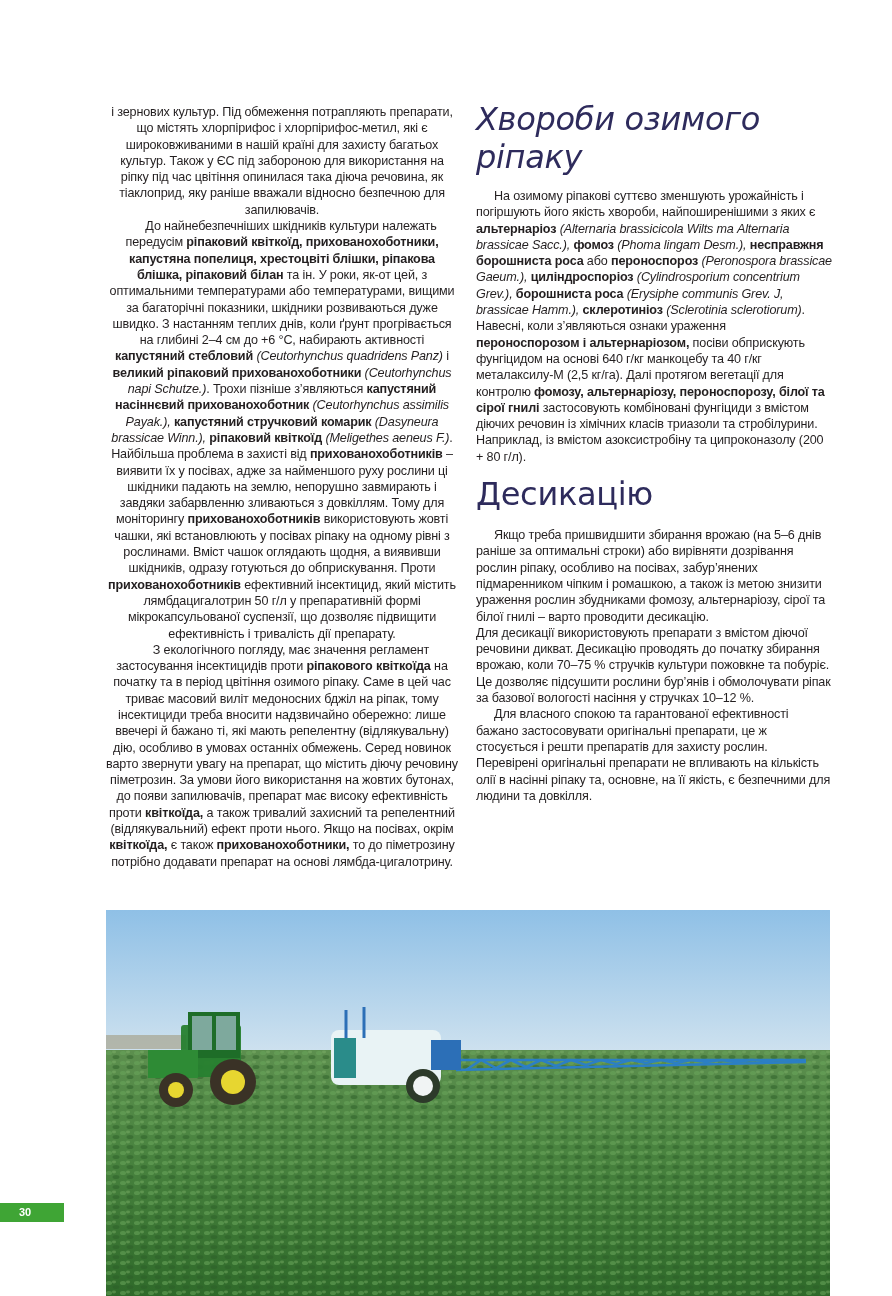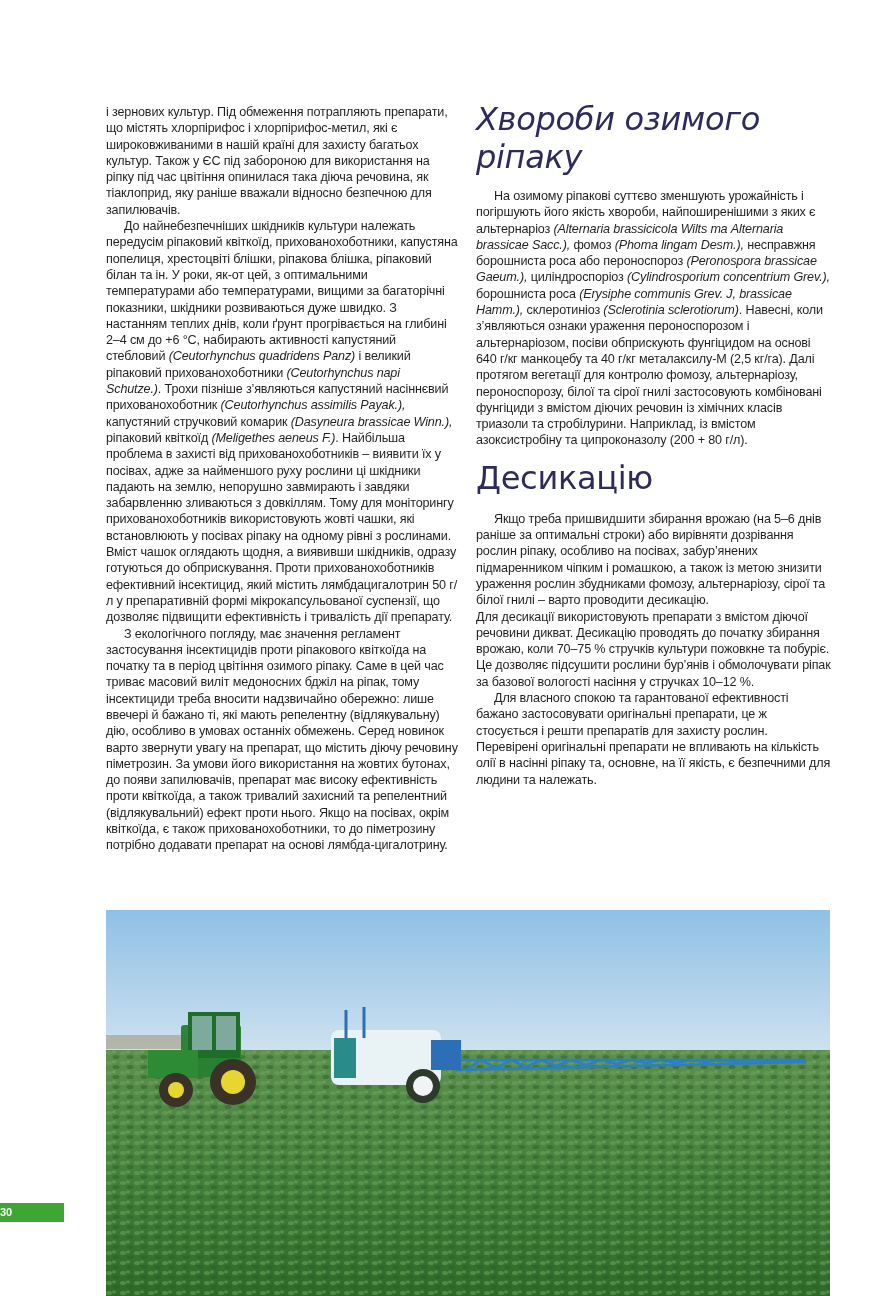--- a/index.html
+++ b/index.html
@@ -6,42 +6,42 @@
   body {
     width: 892px; height: 1296px; position: relative; overflow: hidden;
     background: #ffffff; color: #231f20;
     font-family: "Liberation Sans", "DejaVu Sans", sans-serif;
   }
   .col {
     position: absolute; top: 104px;
     font-size: 12.6px; line-height: 16.3px; letter-spacing: -0.15px;
     text-align: left;
   }
-  .col-left { left: 106px; width: 352px; }
+  .col-left { left: 106px; width: 352px; text-align: center; }
   .col-right { left: 476px; width: 356px; top: 100px; }
   .col p { margin: 0; }
   .col p.indent { text-indent: 18px; }
-  .col b { font-weight: normal; }
+  .col b { font-weight: bold; }
   .col i { font-style: italic; }
   h2.section-title {
     margin: 0; font-weight: normal;
     font-family: "DejaVu Sans", sans-serif;
     color: #2e2b5c; font-size: 32px; line-height: 38px; letter-spacing: -0.3px;
   }
   h2.first { margin-bottom: 12px; font-style: italic; }
   h2.second { margin-top: 10px; margin-bottom: 14px; }
   .photo {
     position: absolute; left: 106px; top: 910px; width: 724px; height: 386px;
     overflow: hidden;
   }
   .photo svg { display: block; width: 100%; height: 100%; }
   .page-number {
     position: absolute; left: 0; top: 1203px; width: 64px; height: 19px;
     background: #3fa535; color: #ffffff; font-weight: bold; font-size: 11px;
-    line-height: 19px; text-align: left; box-sizing: border-box; padding-right: 14px;
+    line-height: 19px; text-align: center; box-sizing: border-box; padding-right: 14px;
     font-family: "Liberation Sans", sans-serif;
   }
 </style>
 </head>
 <body>
 
 <div class="col col-left">
   <p>і зернових культур. Під обмеження потрапляють препарати, що містять хлорпірифос і хлорпірифос-метил, які є широковживаними в нашій країні для захисту багатьох культур. Також у ЄС під забороною для використання на ріпку під час цвітіння опинилася така діюча речовина, як тіаклоприд, яку раніше вважали відносно безпечною для запилювачів.</p>
   <p class="indent">
     <span>До найнебезпечніших шкідників культури належать передусім </span><b>ріпаковий квіткоїд, прихованохоботники, капустяна попелиця, хрестоцвіті блішки, ріпакова блішка, ріпаковий білан</b><span> та ін. У роки, як-от цей, з оптимальними температурами або температурами, вищими за багаторічні показники, шкідники розвиваються дуже швидко. З настанням теплих днів, коли ґрунт прогрівається на глибині 2–4 см до +6 °С, набирають активності </span><b>капустяний стебловий</b><i> (Ceutorhynchus quadridens Panz)</i><span> і </span><b>великий ріпаковий прихованохоботники</b><i> (Ceutorhynchus napi Schutze.)</i><span>. Трохи пізніше з’являються </span><b>капустяний насіннєвий прихованохоботник</b><i> (Ceutorhynchus assimilis Payak.), </i><b>капустяний стручковий комарик</b><i> (Dasyneura brassicae Winn.), </i><b>ріпаковий квіткоїд</b><i> (Meligethes aeneus F.)</i><span>. Найбільша проблема в захисті від </span><b>прихованохоботників</b><span> – виявити їх у посівах, адже за найменшого руху рослини ці шкідники падають на землю, непорушно завмирають і завдяки забарвленню зливаються з довкіллям. Тому для моніторингу </span><b>прихованохоботників</b><span> використовують жовті чашки, які встановлюють у посівах ріпаку на одному рівні з рослинами. Вміст чашок оглядають щодня, а виявивши шкідників, одразу готуються до обприскування. Проти </span><b>прихованохоботників</b><span> ефективний інсектицид, який містить лямбдацигалотрин 50 г/л у препаративній формі мікрокапсульованої суспензії, що дозволяє підвищити ефективність і тривалість дії препарату.</span>
@@ -52,21 +52,21 @@
 </div>
 
 <div class="col col-right">
   <h2 class="section-title first">Хвороби озимого ріпаку</h2>
   <p class="indent">
     <span>На озимому ріпакові суттєво зменшують урожайність і погіршують його якість хвороби, найпоширенішими з яких є </span><b>альтернаріоз</b><i> (Alternaria brassicicola Wilts та Alternaria brassicae Sacc.), </i><b>фомоз</b><i> (Phoma lingam Desm.), </i><b>несправжня борошниста роса</b><span> або </span><b>пероноспороз</b><i> (Peronospora brassicae Gaeum.), </i><b>циліндроспоріоз</b><i> (Cylindrosporium concentrium Grev.), </i><b>борошниста роса</b><i> (Erysiphe communis Grev. J, brassicae Hamm.), </i><b>склеротиніоз</b><i> (Sclerotinia sclerotiorum)</i><span>. Навесні, коли з’являються ознаки ураження </span><b>пероноспорозом і альтернаріозом,</b><span> посіви обприскують фунгіцидом на основі 640 г/кг манкоцебу та 40 г/кг металаксилу-М (2,5 кг/га). Далі протягом вегетації для контролю </span><b>фомозу, альтернаріозу, пероноспорозу, білої та сірої гнилі</b><span> застосовують комбіновані фунгіциди з вмістом діючих речовин із хімічних класів триазоли та стробілурини. Наприклад, із вмістом азоксистробіну та ципроконазолу (200 + 80 г/л).</span>
   </p>
   <h2 class="section-title second">Десикацію</h2>
   <p class="indent">Якщо треба пришвидшити збирання врожаю (на 5–6 днів раніше за оптимальні строки) або вирівняти дозрівання рослин ріпаку, особливо на посівах, забур’янених підмаренником чіпким і ромашкою, а також із метою знизити ураження рослин збудниками фомозу, альтернаріозу, сірої та білої гнилі – варто проводити десикацію.</p>
   <p>Для десикації використовують препарати з вмістом діючої речовини дикват. Десикацію проводять до початку збирання врожаю, коли 70–75 % стручків культури пожовкне та побуріє. Це дозволяє підсушити рослини бур’янів і обмолочувати ріпак за базової вологості насіння у стручках 10–12 %.</p>
-  <p class="indent">Для власного спокою та гарантованої ефективності бажано застосовувати оригінальні препарати, це ж стосується і решти препаратів для захисту рослин. Перевірені оригінальні препарати не впливають на кількість олії в насінні ріпаку та, основне, на її якість, є безпечними для людини та належать.</p>
+  <p class="indent">Для власного спокою та гарантованої ефективності бажано застосовувати оригінальні препарати, це ж стосується і решти препаратів для захисту рослин. Перевірені оригінальні препарати не впливають на кількість олії в насінні ріпаку та, основне, на її якість, є безпечними для людини та довкілля.</p>
 </div>
 
 <div class="photo">
   <svg viewBox="0 0 724 386" preserveAspectRatio="none">
     <defs>
       <linearGradient id="sky" x1="0" y1="0" x2="0" y2="1">
         <stop offset="0" stop-color="#8fc0e6"></stop>
         <stop offset="1" stop-color="#cfe2ef"></stop>
       </linearGradient>
       <linearGradient id="field" x1="0" y1="0" x2="0" y2="1">

